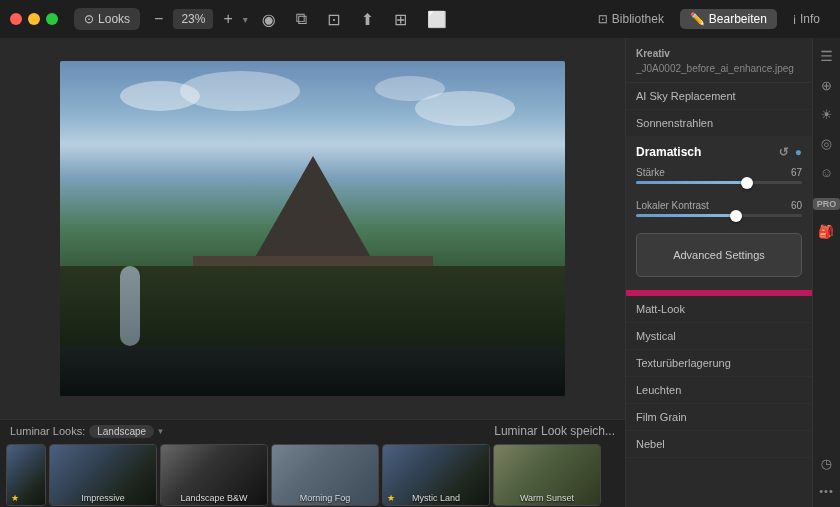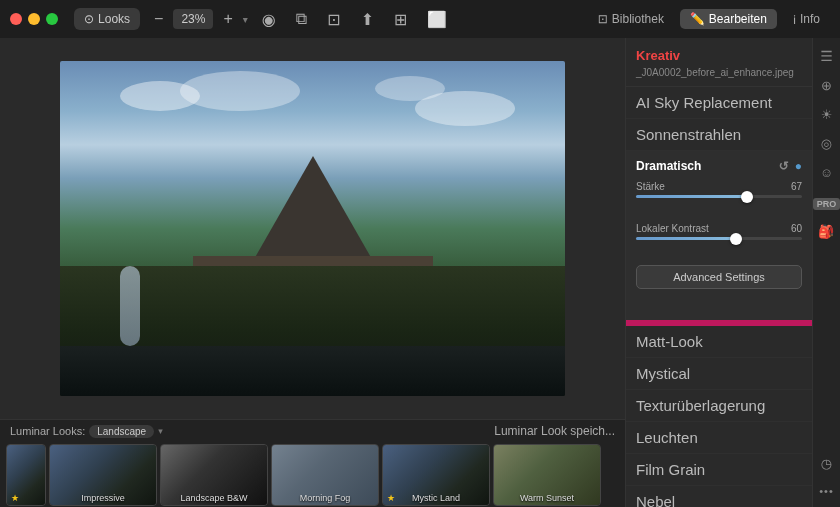--- a/index.html
+++ b/index.html
@@ -328,23 +328,23 @@
       overflow-y: auto;
       overflow-x: hidden;
       padding-right: 28px;
     }
     .right-panel-inner::-webkit-scrollbar { width: 4px; }
     .right-panel-inner::-webkit-scrollbar-track { background: #222; }
     .right-panel-inner::-webkit-scrollbar-thumb { background: #555; border-radius: 2px; }
 
     
     .section-title {
-      font-size: 13px;
+      font-size: 10px;
       font-weight: 600;
-      color: #ef4444;
+      color: #a3a3a3;
       padding: 10px 10px 4px 10px;
     }
     .section-filename {
       font-size: 10px;
       color: #888;
       padding: 0 10px 8px 10px;
       border-bottom: 1px solid #333;
     }
 
     
@@ -361,21 +361,21 @@
       display: flex;
       align-items: center;
       justify-content: space-between;
     }
     .expanded-title-icons {
       display: flex;
       gap: 6px;
       align-items: center;
     }
     .slider-row {
-      margin-bottom: 25px;
+      margin-bottom: 16px;
     }
     .slider-label {
       display: flex;
       justify-content: space-between;
       font-size: 10px;
       color: #aaa;
       margin-bottom: 3px;
     }
     .slider-track {
       width: 100%;
@@ -399,43 +399,43 @@
       border-radius: 50%;
       box-shadow: 0 1px 3px rgba(0,0,0,0.5);
     }
     .action-btn {
       width: 100%;
       background: #3a3a3a;
       border: 1px solid #555;
       border-radius: 5px;
       color: #ccc;
       font-size: 11px;
-      padding: 5px;
-      cursor: pointer;
-      margin-bottom: 23px;
+      padding: 15px;
+      cursor: pointer;
+      margin-bottom: 5px;
       text-align: center;
     }
     .action-btn.with-arrow::after {
       content: ' ∨';
       font-size: 9px;
     }
 
     .pro-badge {
       background: #555;
       color: #aaa;
       font-size: 9px;
       padding: 1px 4px;
       border-radius: 3px;
       font-weight: 700;
     }
 
     
     .panel-section-item {
       padding: 7px 10px;
-      font-size: 15px;
+      font-size: 11px;
       color: #bbb;
       cursor: pointer;
       border-bottom: 1px solid #2f2f2f;
     }
   </style>
 </head>
 <body>
 
 <div class="title-bar">
   <div class="traffic-lights">

